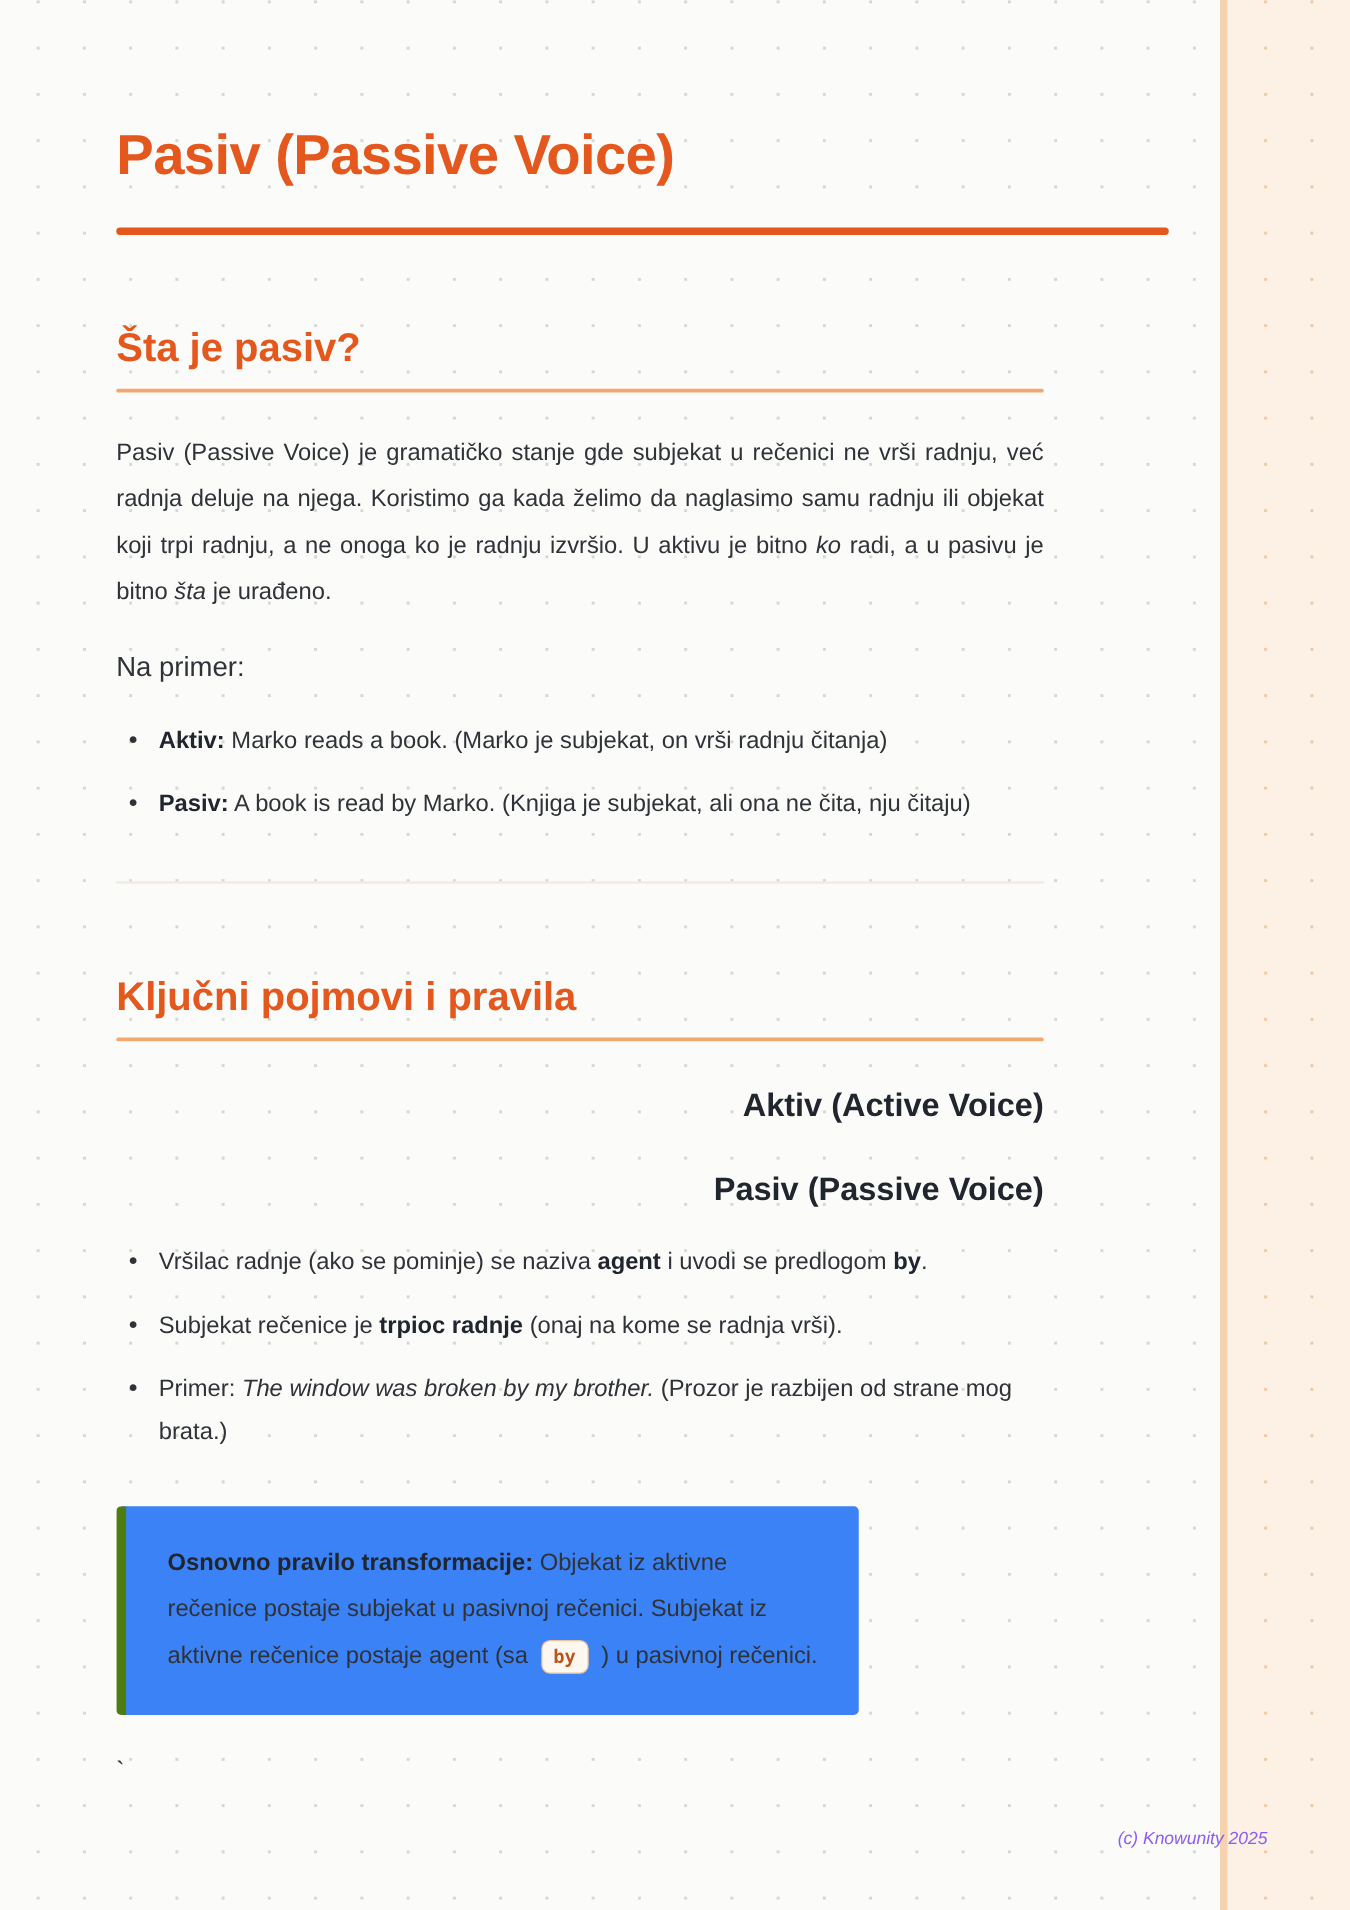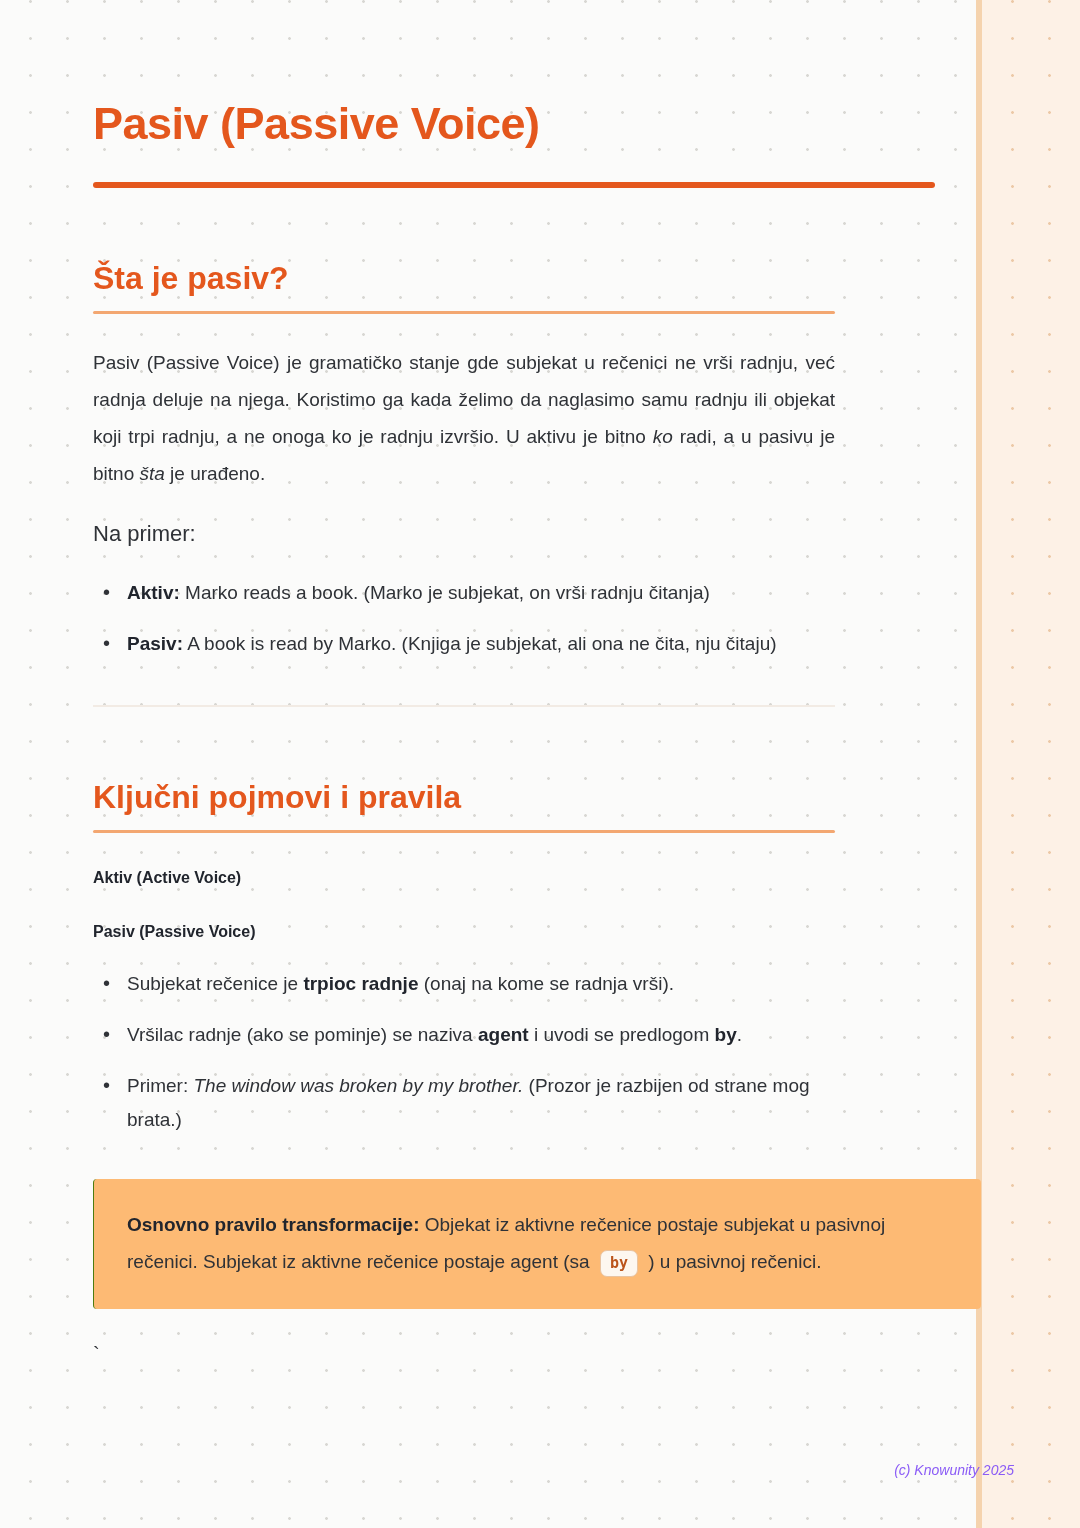--- a/index.html
+++ b/index.html
@@ -78,31 +78,32 @@
     color:#2f3237;
   }
   .soft-divider {
     border:none;
     border-top:2px solid #f2ebe4;
     margin-top:44px;
   }
   h3 {
     margin-top:36px;
     margin-bottom:4px;
-    font-size:16px;
+    font-size:26px;
     font-weight:700;
     color:#21252d;
+    text-align:right;
   }
   em { font-style:italic; }
   strong { font-weight:700; color:#21252d; }
   .callout {
     margin-top:42px;
-    width:888px;
-    background:#fdba74;
-    border-left:1px solid #4d7c0f;
+    width:594px;
+    background:#3b82f6;
+    border-left:8px solid #4d7c0f;
     border-radius:4px;
     padding:27px 30px 29px 33px;
   }
   .callout p {
     font-size:19px;
     line-height:37px;
   }
   .chip {
     display:inline-block;
     font-family:"DejaVu Sans Mono", monospace;
@@ -158,22 +159,22 @@
   <hr class="soft-divider">
 
   <section>
     <h2>Ključni pojmovi i pravila</h2>
     <div class="h2-rule"></div>
 
     <h3>Aktiv (Active Voice)</h3>
 
     <h3>Pasiv (Passive Voice)</h3>
     <ul>
+      <li><span>Vršilac radnje (ako se pominje) se naziva </span><strong>agent</strong><span> i uvodi se predlogom </span><strong>by</strong><span>.</span></li>
       <li><span>Subjekat rečenice je </span><strong>trpioc radnje</strong><span> (onaj na kome se radnja vrši).</span></li>
-      <li><span>Vršilac radnje (ako se pominje) se naziva </span><strong>agent</strong><span> i uvodi se predlogom </span><strong>by</strong><span>.</span></li>
       <li><span>Primer: </span><em>The window was broken by my brother.</em><span> (Prozor je razbijen od strane mog brata.)</span></li>
     </ul>
 
     <div class="callout">
       <p><strong>Osnovno pravilo transformacije:</strong><span> Objekat iz aktivne rečenice postaje subjekat u pasivnoj rečenici. Subjekat iz aktivne rečenice postaje agent (sa </span><code class="chip">by</code><span> ) u pasivnoj rečenici.</span></p>
     </div>
 
     <div class="stray-mark">`</div>
   </section>
 

